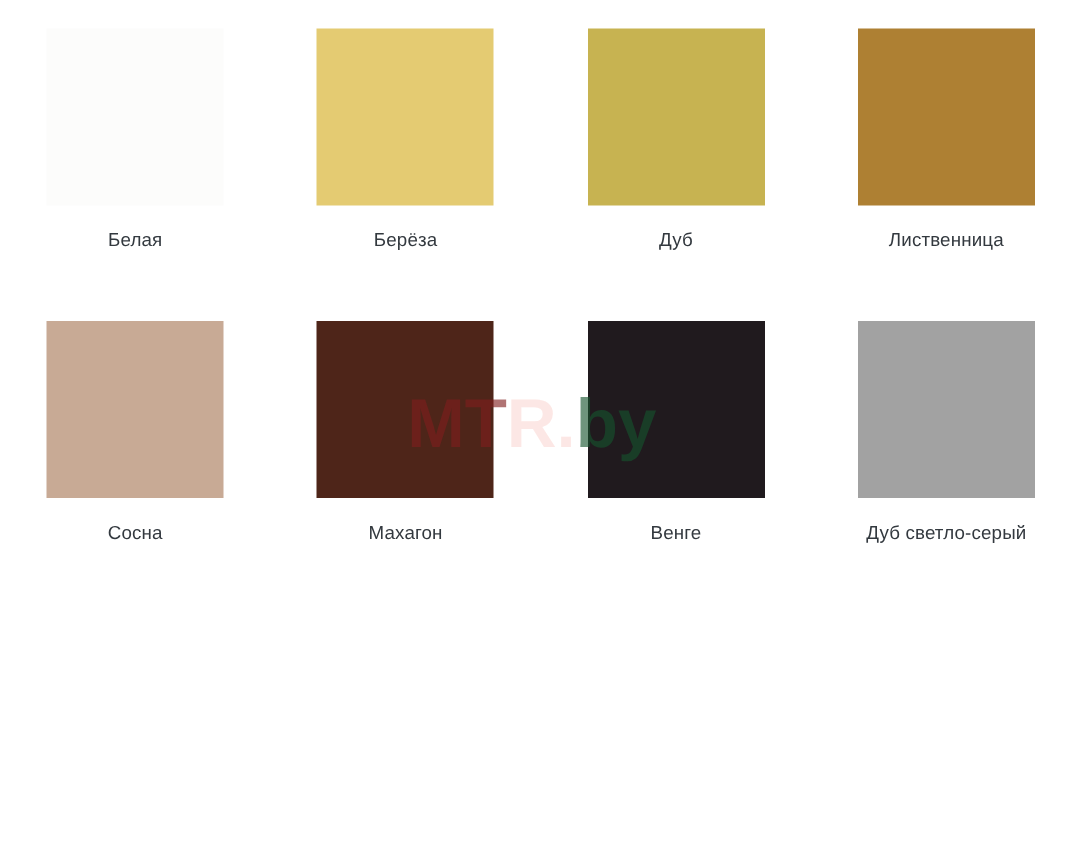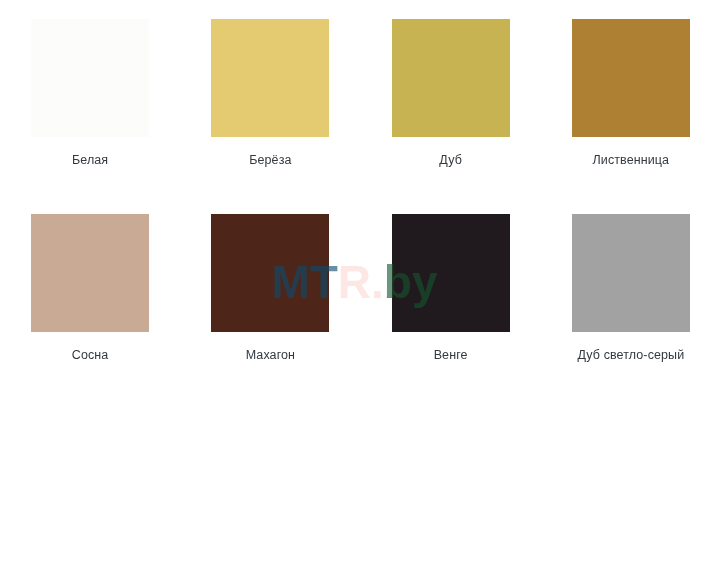--- a/index.html
+++ b/index.html
@@ -78,21 +78,21 @@
   #watermark .wm-text {
     font-family: "Liberation Sans", sans-serif;
     font-weight: bold;
     font-size: 46px;
     letter-spacing: 0px;
     color: #f6b7b0;
     opacity: 0.62;
     transform: translate(-14px, -4px);
     mix-blend-mode: multiply;
   }
-  #watermark .wm-a { color: #0c4a6e; margin-left: 16px; }
+  #watermark .wm-a { color: #7f1d1d; margin-left: 16px; }
   #watermark .wm-b { color: #fbd9d5; }
   #watermark .wm-c { color: #14532d; }
 </style>
 </head>
 <body>
 
 <div id="swatch-board">
 
   <div class="swatch-grid" id="swatch-grid">
       <div class="swatch-cell">

